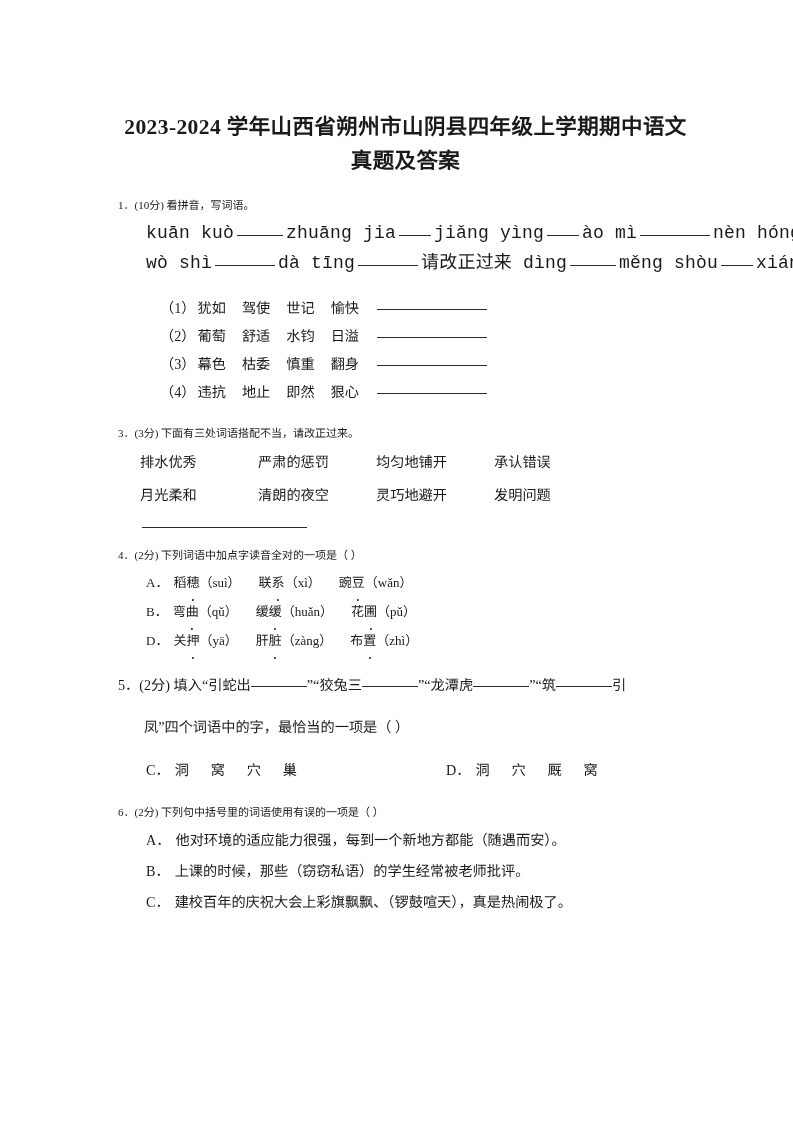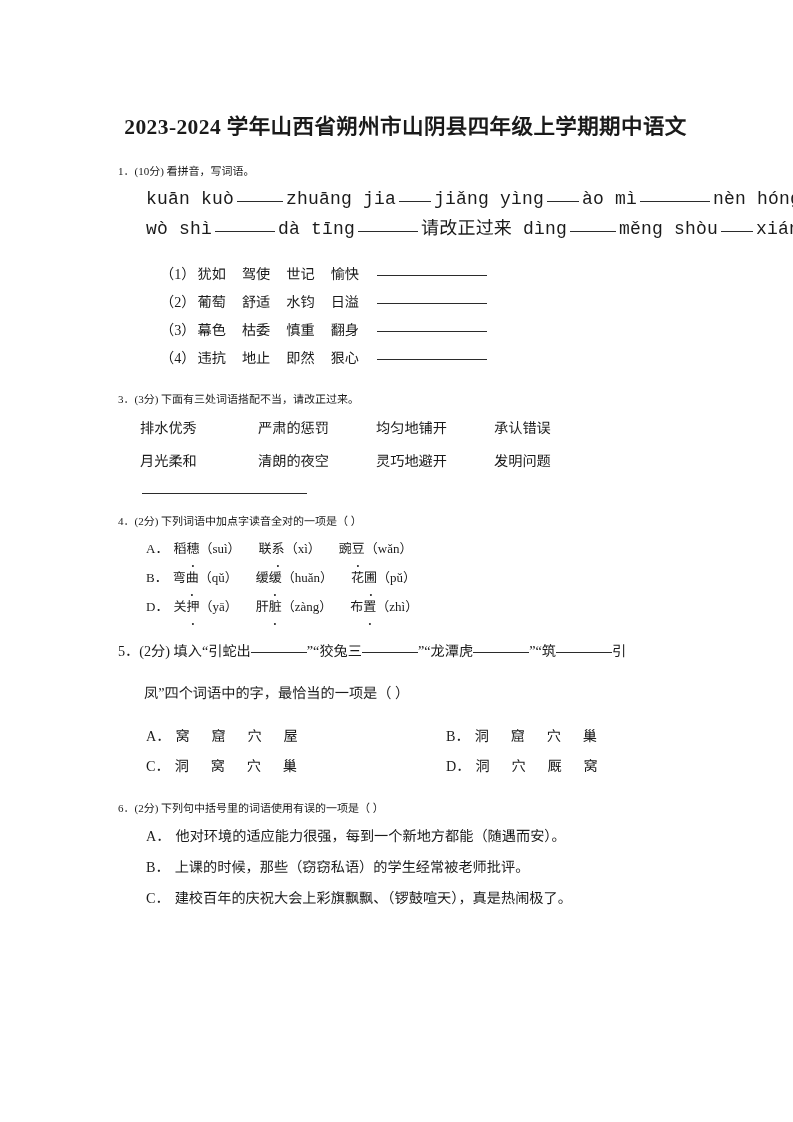--- a/index.html
+++ b/index.html
@@ -172,20 +172,21 @@
     white-space: nowrap;
   }
 </style>
 </head>
 <body>
 
 <div class="page">
 
   <h1 class="doc-title">
     <span class="t-line">2023-2024 学年山西省朔州市山阴县四年级上学期期中语文</span>
+    <span class="t-line t-line2">真题及答案</span>
   </h1>
 
   <div class="q-block">
     <p class="q-stem">1．(10分) 看拼音，写词语。</p>
 
     <div class="pinyin-row">
       <span class="pinyin-item">kuān kuò</span><span class="blank bl-md"></span><span class="pinyin-item">zhuāng jia</span><span class="blank bl-sm"></span><span class="pinyin-item">jiǎng yìng</span><span class="blank bl-sm"></span><span class="pinyin-item">ào mì</span><span class="blank bl-xl"></span><span class="pinyin-item">nèn hóng</span><span class="blank bl-md"></span>
     </div>
 
     <div class="pinyin-row">
@@ -235,23 +236,20 @@
 
     <div class="opt-row">
       <span class="opt-label">D．</span><span class="opt-word"><span>关</span><span class="dotted">押</span><span>（yā）</span></span><span class="opt-word"><span>肝</span><span class="dotted">脏</span><span>（zàng）</span></span><span class="opt-word"><span>布</span><span class="dotted">置</span><span>（zhì）</span></span>
     </div>
   </div>
 
   <div class="q-block">
     <p class="q5-stem"><span>5．(2分) 填入“引蛇出</span><span class="bl-inline"></span><span>”“狡兔三</span><span class="bl-inline"></span><span>”“龙潭虎</span><span class="bl-inline"></span><span>”“筑</span><span class="bl-inline"></span><span>引</span></p>
     <p class="q5-stem q5-line2">凤”四个词语中的字，最恰当的一项是（      ）</p>
 
-    <div class="opt-2col">
-      <span class="col"><span class="opt-label">A．</span><span class="ch">窝</span><span class="ch">窟</span><span class="ch">穴</span><span class="ch">屋</span></span><span class="col"><span class="opt-label">B．</span><span class="ch">洞</span><span class="ch">窟</span><span class="ch">穴</span><span class="ch">巢</span></span>
-    </div>
 
     <div class="opt-2col">
       <span class="col"><span class="opt-label">C．</span><span class="ch">洞</span><span class="ch">窝</span><span class="ch">穴</span><span class="ch">巢</span></span><span class="col"><span class="opt-label">D．</span><span class="ch">洞</span><span class="ch">穴</span><span class="ch">厩</span><span class="ch">窝</span></span>
     </div>
   </div>
 
   <div class="q-block">
     <p class="q-stem">6．(2分) 下列句中括号里的词语使用有误的一项是（      ）</p>
 
     <div class="sent-row">

